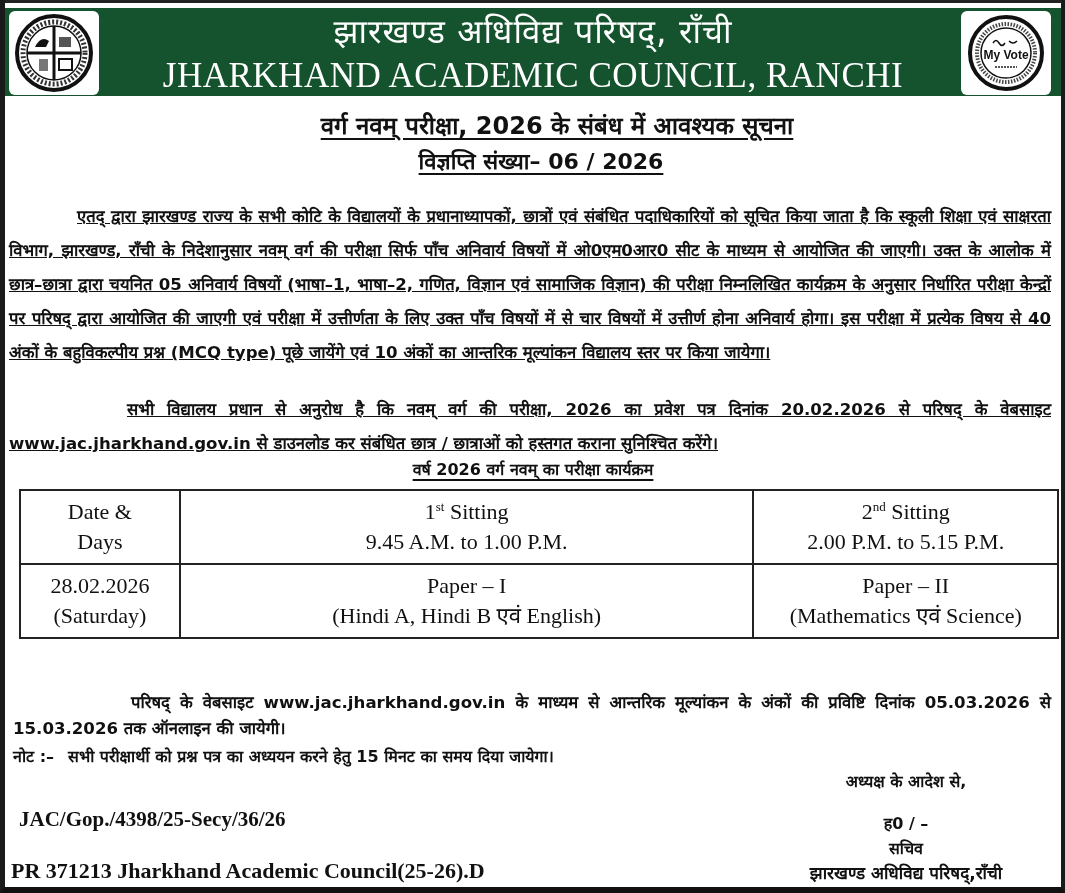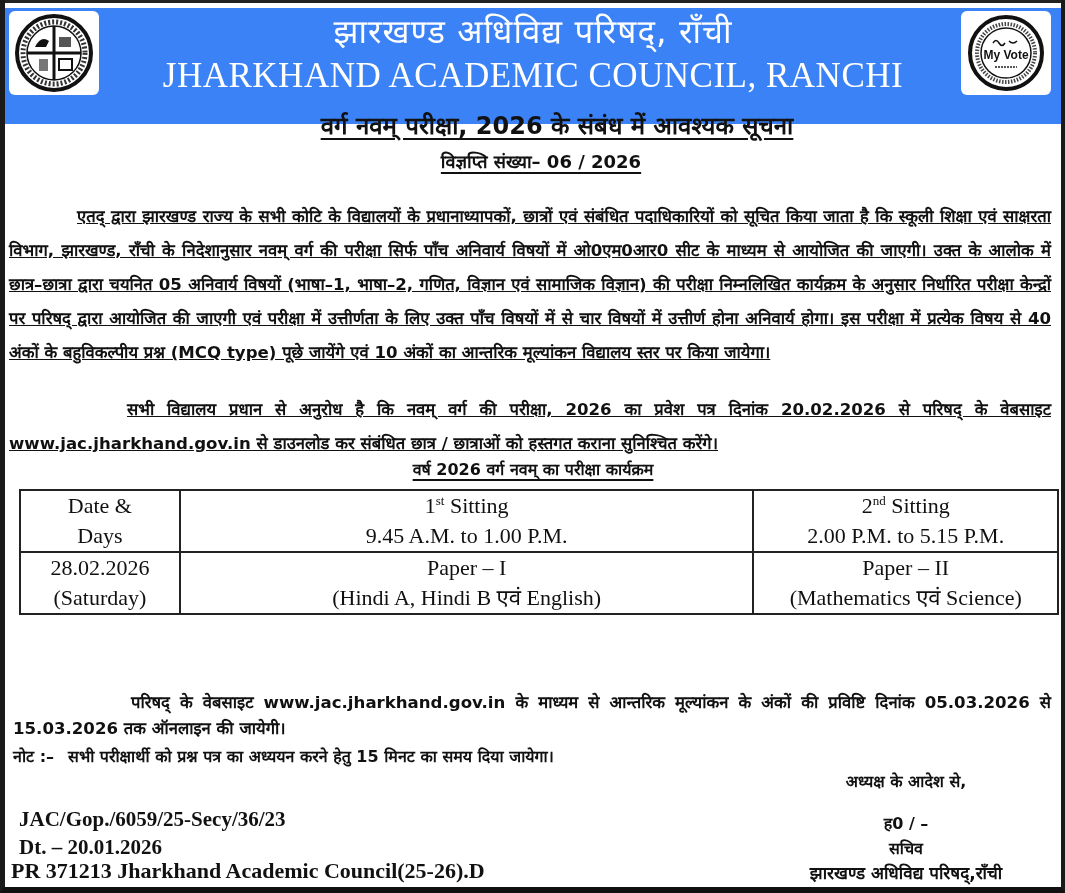--- a/index.html
+++ b/index.html
@@ -3,48 +3,48 @@
 <meta charset="utf-8">
 <style>
   html, body { margin: 0; padding: 0; background: #ffffff; }
   body { width: 1065px; height: 893px; overflow: hidden; position: relative;
          font-family: "Liberation Sans", "DejaVu Sans", sans-serif; color: #111; }
 
   .page { position: absolute; left: 0; top: 0; width: 1065px; height: 893px; box-sizing: border-box;
           border-left: 5px solid #1a1a1a; border-right: 4px solid #1a1a1a; border-bottom: 6px solid #111; background: #fff; }
   .topline { position: absolute; left: 0; right: 0; top: 0; height: 3px; background: #222; }
 
-  .masthead { position: absolute; left: 0; right: 0; top: 8px; height: 116px; background: #3b82f6; }
+  .masthead { position: absolute; left: 0; right: 0; top: 8px; height: 88px; background: #14532d; }
   .logo-box { position: absolute; top: 3px; width: 90px; height: 84px; background: #fff; border-radius: 6px; }
   .logo-left { left: 4px; }
   .logo-right { right: 10px; }
   .logo-box svg { position: absolute; left: 4px; top: 2px; }
 
   .mast-hi { position: absolute; left: 100px; right: 100px; top: 2px; text-align: center;
              color: #fff; font-family: "DejaVu Sans", sans-serif; font-size: 33px; line-height: 44px; letter-spacing: 1px; }
   .mast-en { position: absolute; left: 100px; right: 100px; top: 48px; text-align: center;
              color: #fff; font-family: "Liberation Serif", serif; font-size: 35px; line-height: 40px; letter-spacing: 0.5px; }
 
   .title1 { position: absolute; left: 0; right: 0; top: 110px; text-align: center;
             font-family: "DejaVu Sans", sans-serif; font-weight: bold; font-size: 24px; line-height: 32px; padding-left: 48px; }
   .title2 { position: absolute; left: 0; right: 0; top: 146px; text-align: center;
-            font-family: "DejaVu Sans", sans-serif; font-weight: bold; font-size: 18px; line-height: 32px; padding-left: 16px; }
+            font-family: "DejaVu Sans", sans-serif; font-weight: bold; font-size: 22px; line-height: 32px; padding-left: 16px; }
   .ul { text-decoration: underline; text-decoration-thickness: 2px; text-underline-offset: 4px; }
 
   .body-text { position: absolute; left: 4px; right: 10px; font-family: "DejaVu Sans", sans-serif;
                font-size: 16.6px; line-height: 34px; text-align: justify; font-weight: 600; text-decoration: underline; }
   .para1 { top: 200px; text-indent: 68px; }
   .para2 { top: 393px; text-indent: 118px; }
 
   .sched-title { position: absolute; left: 0; right: 0; top: 458px; text-align: center;
                  font-family: "DejaVu Sans", sans-serif; font-weight: bold; font-size: 16px; line-height: 24px; }
 
   table.sched { position: absolute; left: 14px; top: 489px; width: 1040px; border-collapse: collapse;
                 font-family: "Liberation Serif", serif; font-size: 22px; }
-  table.sched td { border: 2px solid #222; text-align: center; vertical-align: top; padding: 0 4px; line-height: 30px; }
+  table.sched td { border: 2px solid #222; text-align: center; vertical-align: top; padding: 6px 4px; line-height: 30px; }
   table.sched tr.hdr td { height: 60px; }
   table.sched tr.r1 td { height: 60px; }
   table.sched tr.r2 td { height: 60px; }
   sup { font-size: 13px; line-height: 0; }
   .dashline { display: inline-block; margin-top: 16px; letter-spacing: -1px; font-weight: bold; }
 
   .para3 { position: absolute; left: 8px; right: 10px; top: 690px; font-family: "DejaVu Sans", sans-serif;
            font-size: 16.6px; line-height: 26px; text-align: justify; font-weight: 600; text-indent: 118px; }
   .note { position: absolute; left: 8px; top: 745px; font-family: "DejaVu Sans", sans-serif;
           font-size: 16px; line-height: 24px; font-weight: 600; }
@@ -151,18 +151,17 @@
   </div>
 
   <div class="sign">
     <div class="l1">अध्यक्ष के आदेश से,</div>
     <div class="l2">ह0 / –</div>
     <div class="l3">सचिव</div>
     <div class="l4">झारखण्ड अधिविद्य परिषद्,राँची</div>
   </div>
 
   <div class="ref">
-    <div>JAC/Gop./6059/25-Secy/36/23</div>
-    <div>Dt. – 20.01.2026</div>
+    <div>JAC/Gop./4398/25-Secy/36/26</div>
   </div>
 
   <div class="pr">PR 371213 Jharkhand Academic Council(25-26).D</div>
 </div>
 
 </body></html>

